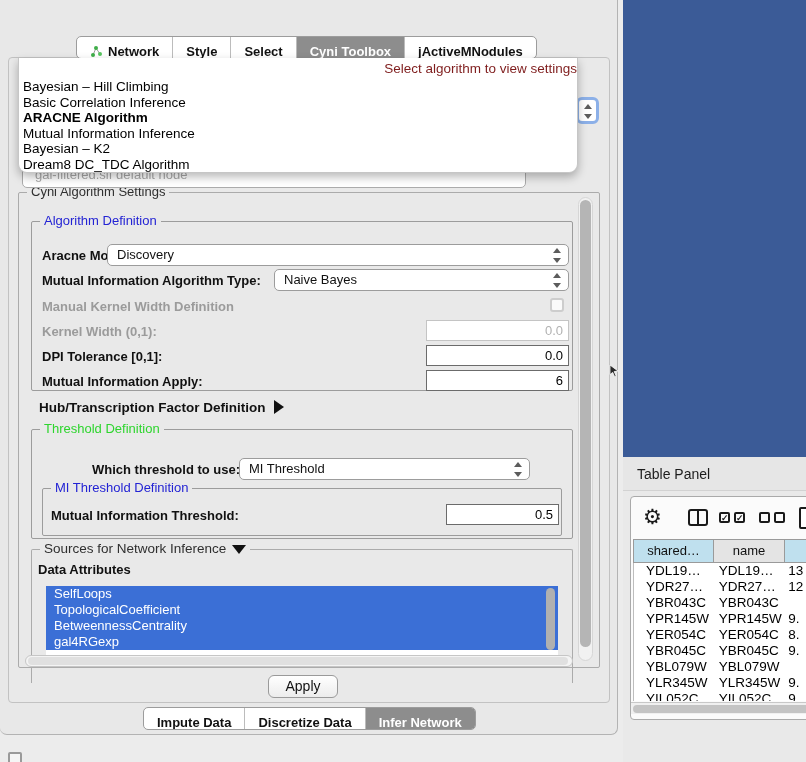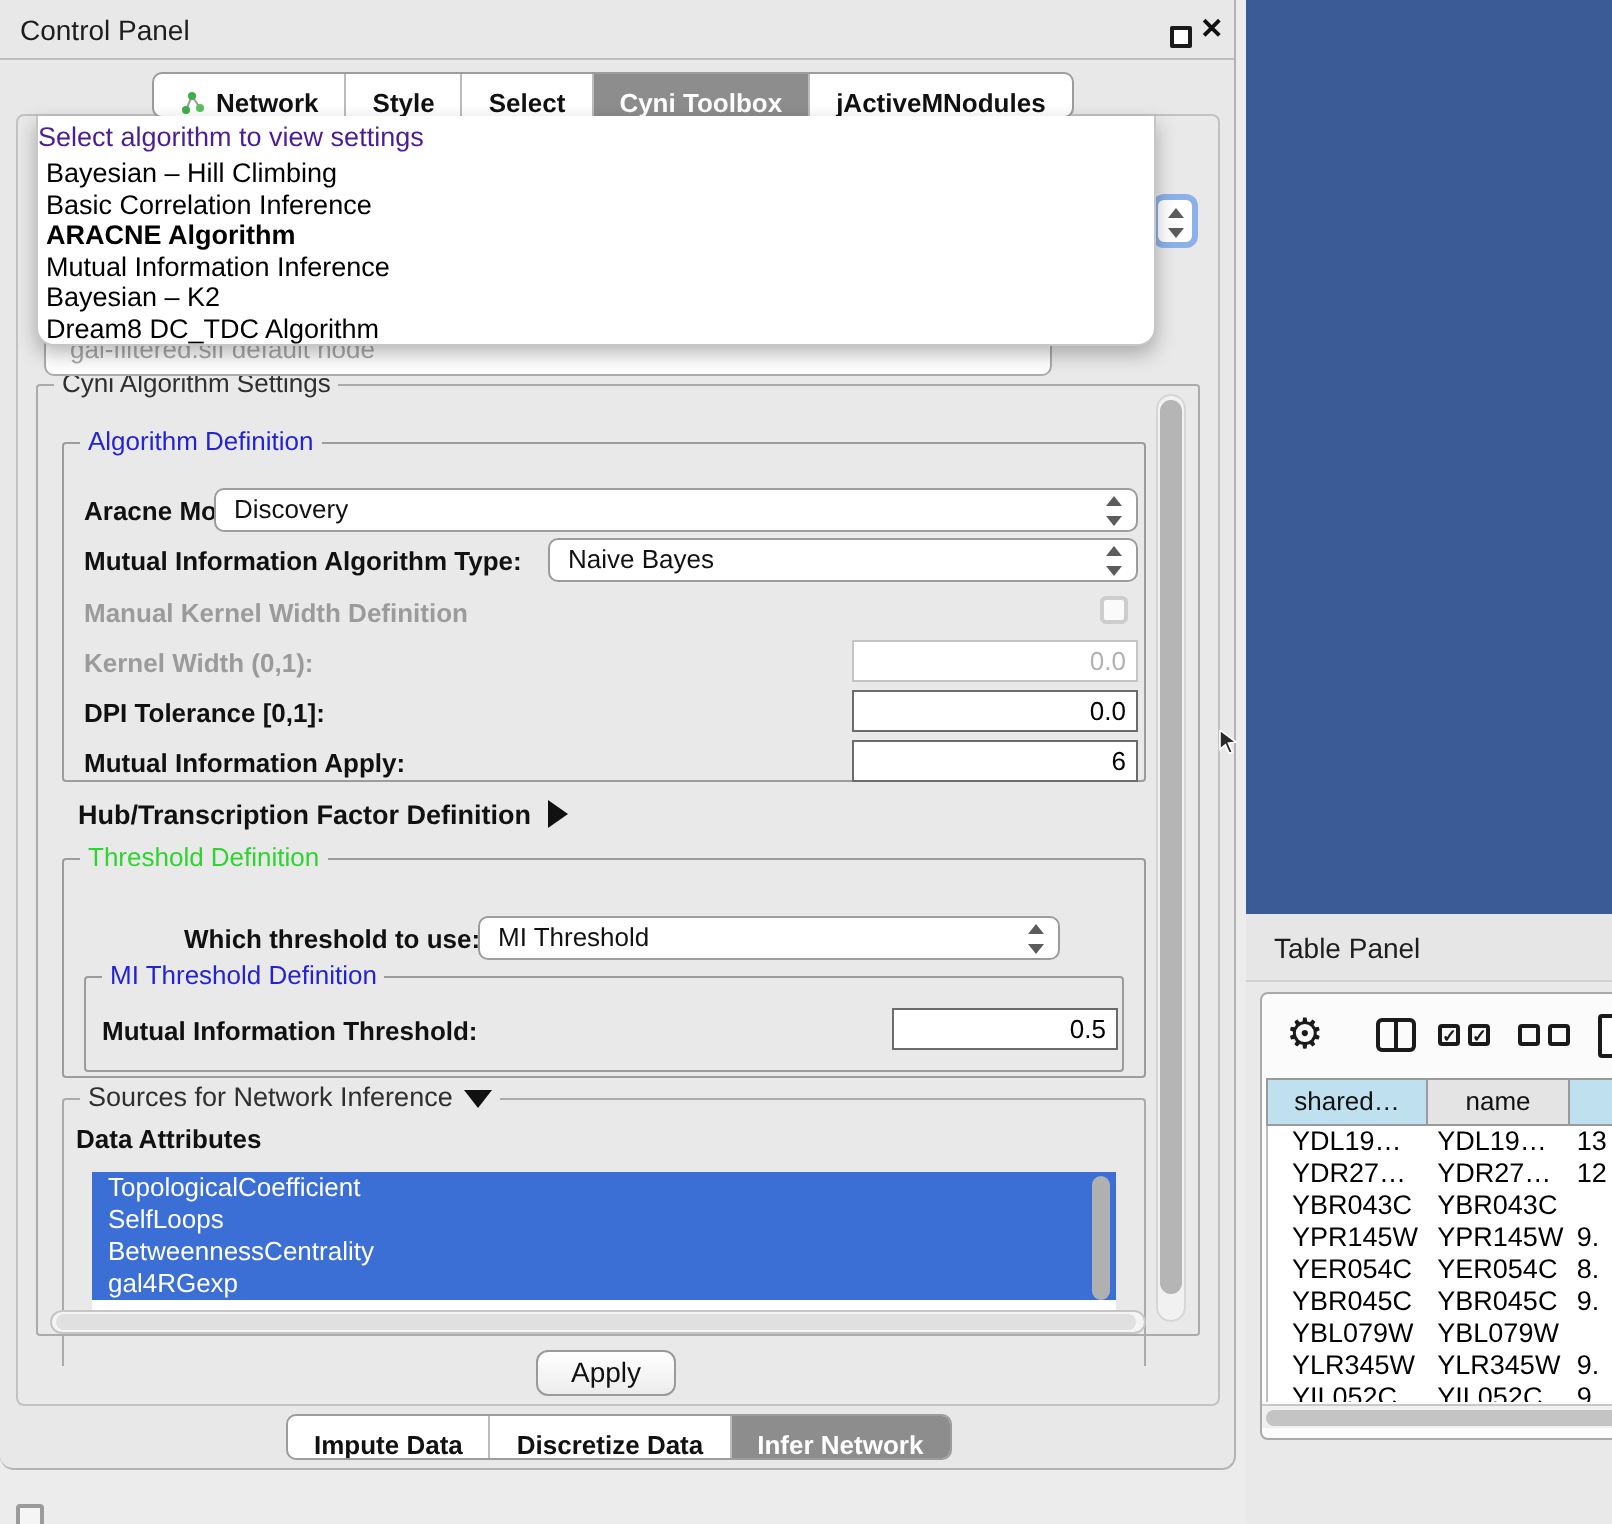--- a/index.html
+++ b/index.html
@@ -26,21 +26,21 @@
   .seg.sel { background:#8d8d8d; color:#fff; }
 
   
   .tab-content { position:absolute; left:8px; top:57px; width:602px; height:646px;
     background:#e9e9e9; border:1px solid #c2c2c2; border-radius:4px; }
 
   
   .algo-popup { position:absolute; left:18px; top:58px; width:560px; height:115px;
     background:#fff; border:1px solid #c6c6c6; border-top:none; border-radius:0 0 9px 9px;
     box-shadow:0 4px 10px rgba(0,0,0,.28); z-index:40; overflow:hidden; }
-  .popup-head { height:21px; line-height:21px; text-align:left; color:#4c1d95; font-size:13.5px; }
+  .popup-head { height:21px; line-height:21px; text-align:right; color:#7f1d1d; font-size:13.5px; }
   .popup-item { height:15.6px; line-height:15.6px; padding-left:4px; font-size:13.5px; color:#000; }
   .popup-item.sel { font-weight:bold; }
 
   
   .bg-combo { position:absolute; left:22px; top:162px; width:504px; height:26px;
     background:#fff; border:1px solid #ababab; border-radius:5px; z-index:2;
     font-size:13px; color:#a9a9a9; line-height:24px; padding-left:12px; }
   .bg-combo-focus { position:absolute; left:576px; top:97px; width:23px; height:27px;
     background:#fff; border:3px solid #8cb0e8; border-radius:6px; z-index:2; }
 
@@ -135,25 +135,20 @@
   .mini-icon { position:absolute; left:8px; top:752px; width:14px; height:12px;
     background:#f5f5f5; border:2px solid #9a9a9a; border-radius:2px; }
   .cursor-svg { position:absolute; left:609px; top:365px; z-index:50; }
 </style>
 </head>
 <body>
 
 <div class="screen">
 
   <div class="control-panel">
-    <div class="cp-titlebar">
-      <span class="cp-title">Control Panel</span>
-      <span class="float-btn"></span>
-      <span class="close-btn">✕</span>
-    </div>
 
     <div class="tab-content"></div>
 
     <div class="seg-bar" style="left:76px; top:36px;" id="top-tabs">
         <span class="seg">
           <svg width="13" height="13" viewBox="0 0 13 13">
             <line x1="3" y1="10" x2="6" y2="3" stroke="#9a9a9a"></line>
             <line x1="6" y1="3" x2="10" y2="9" stroke="#9a9a9a"></line>
             <circle cx="3" cy="10" r="2" fill="#3fae49"></circle>
             <circle cx="6" cy="3" r="2" fill="#3fae49"></circle>
@@ -265,22 +260,22 @@
         </div>
       </div>
 
       <div class="group" style="left:12px; top:356px; width:542px; height:134px; border-bottom:none; border-radius:2px 2px 0 0;">
         <span class="legend" style="font-size:13.5px;">
           <span>Sources for Network Inference</span><span class="tri-down"></span>
         </span>
         <span class="lbl" style="left:6px; top:12px;">Data Attributes</span>
         <div class="attr-list" id="attr-list">
 
-        <div class="attr-item sel">TopologicalCoefficient</div>
-            <div class="attr-item sel">SelfLoops</div>
+        <div class="attr-item sel">SelfLoops</div>
+            <div class="attr-item sel">TopologicalCoefficient</div>
             <div class="attr-item sel">BetweennessCentrality</div>
             <div class="attr-item sel">gal4RGexp</div>
             <div class="list-vsb"></div>
           </div>
       </div>
 
       <div class="vscroll" style="left:559px; top:4px; height:464px;">
         <div class="thumb" style="height:447px;"></div>
       </div>
       <div class="hscroll" style="left:6px; top:462px; width:548px;">

